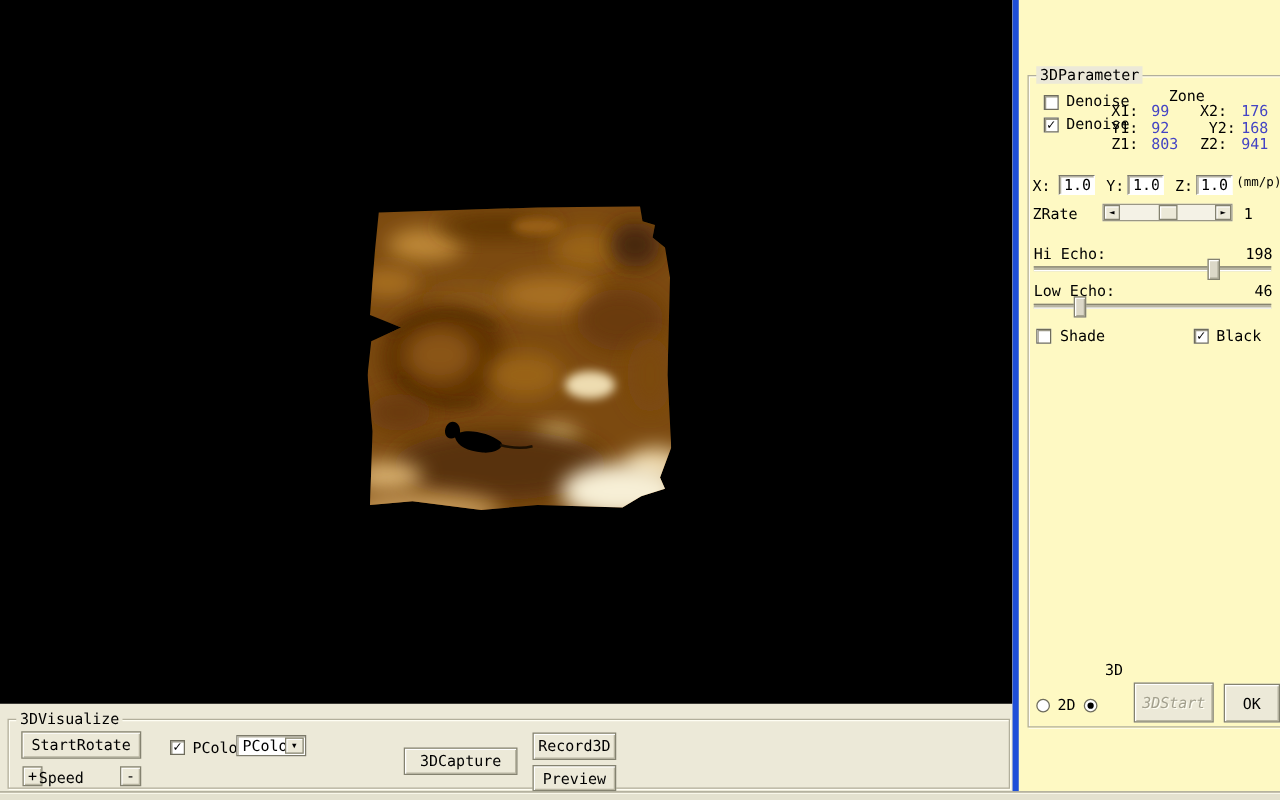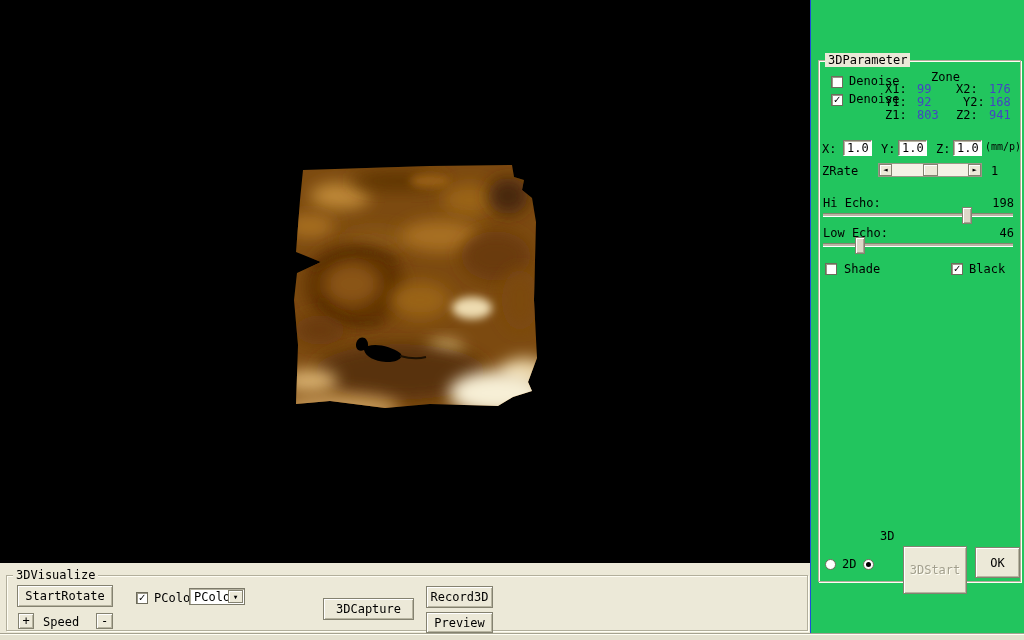--- a/index.html
+++ b/index.html
@@ -11,21 +11,21 @@
     position:relative;
   }
   
   #viewport {
     position:absolute; left:0; top:0; width:810px; height:563px;
     background:#000;
   }
   
   #right-panel {
     position:absolute; left:810px; top:0; width:214px; height:640px;
-    background:#22c55e; border-left:1px solid #1d4ed8;
+    background:#fef9c3; border-left:5px solid #1d4ed8;
   }
   .groupbox {
     position:absolute;
     border:1px solid #b2af9c;
     box-shadow:1px 1px 0 #fffef4, inset 1px 1px 0 #fffef4;
   }
   .group-legend {
     position:absolute; top:-8px; left:6px; background:#ece9d8;
     padding:0 3px; font-size:12px; line-height:14px;
   }
@@ -214,32 +214,32 @@
     <span class="checkbox" style="left:132px; top:202px;">✓</span>
     <span class="lbl" style="left:150px; top:201px;">Black</span>
 
     <span class="radio" style="left:6px; top:498px;"></span>
     <span class="lbl" style="left:23px; top:496px;">2D</span>
     <span class="radio" style="left:44px; top:498px;">
         <span class="dot"></span>
       </span>
     <span class="lbl" style="left:61px; top:468px;">3D</span>
 
-    <button class="btn disabled" style="left:84px; top:485px; width:64px; height:48px;">3DStart</button>
+    <button class="btn disabled" style="left:84px; top:485px; width:64px; height:32px;font-style:italic;">3DStart</button>
     <button class="btn" style="left:156px; top:486px; width:45px; height:31px;">OK</button>
   </div>
 </div>
 
 <div class="groupbox" style="left:6px; top:575px; width:802px; height:56px;">
   <span class="group-legend">3DVisualize</span>
 
   <button class="btn" style="left:10px; top:9px; width:96px; height:22px;">StartRotate</button>
 
   <button class="btn" style="left:11px; top:37px; width:16px; height:16px;">+</button>
-  <span class="lbl" style="left:36px; top:39px;text-align:center;">Speed</span>
+  <span class="lbl" style="left:24px; top:39px;text-align:center;">Speed</span>
   <button class="btn" style="left:89px; top:37px; width:17px; height:16px;">-</button>
 
   <span class="checkbox" style="left:129px; top:16px;">✓</span>
   <span class="lbl" style="left:147px; top:15px;">PColor</span>
 
   <div class="combo" style="left:182px; top:12px; width:56px; height:17px;">
     <span class="combo-text">PColor</span>
     <span class="combo-arrow">▼</span>
   </div>
 

